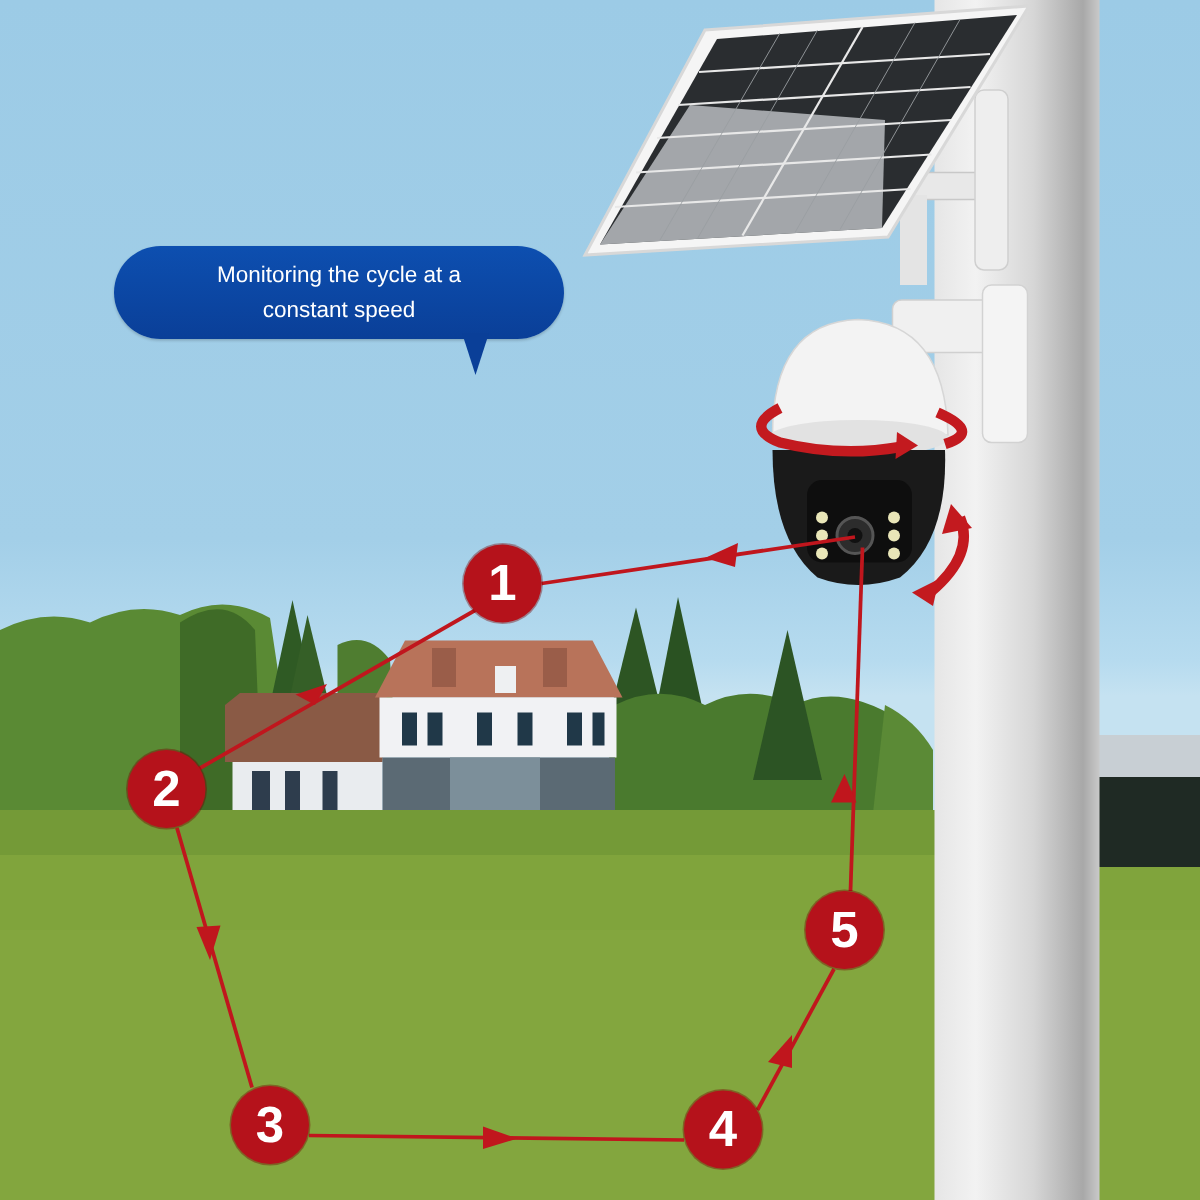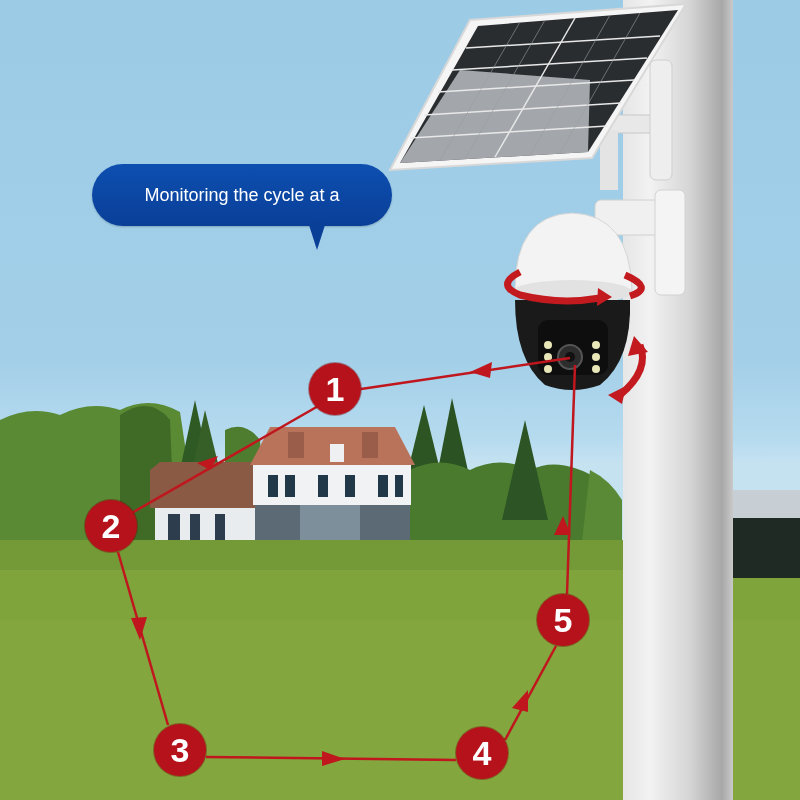--- a/index.html
+++ b/index.html
@@ -1,21 +1,21 @@
 <!DOCTYPE html>
 <html><head>
 <meta charset="utf-8">
 <style>
   html,body{margin:0;padding:0;}
   body{width:800px;height:800px;overflow:hidden;font-family:"Liberation Sans",sans-serif;}
   #scene{position:relative;width:800px;height:800px;overflow:hidden;
     background:linear-gradient(#9ccbe6 0%, #a3cfe8 45%, #b6dbef 55%, #c5e2f1 58%);}
   .layer{position:absolute;left:0;top:0;width:800px;height:800px;}
-  .bubble{position:absolute;left:92px;top:164px;width:300px;height:62px;border-radius:31px;
-    background:linear-gradient(#0d4fb0,#0a3f98);color:#fff;text-align:center;font-size:18px;line-height:23px;
+  .bubble{position:absolute;left:76px;top:164px;width:300px;height:62px;border-radius:31px;
+    background:linear-gradient(#0d4fb0,#0a3f98);color:#fff;text-align:center;font-size:15px;line-height:23px;
     display:flex;flex-direction:column;justify-content:center;box-shadow:0 1px 2px rgba(0,0,0,.2);}
   .bubble-tail{position:absolute;left:308px;top:222px;width:0;height:0;border-left:9px solid transparent;border-right:9px solid transparent;border-top:28px solid #0a3f98;}
   .marker{position:absolute;width:52px;height:52px;border-radius:50%;background:#b5121b;color:#fff;
     font-size:34px;font-weight:bold;display:flex;align-items:center;justify-content:center;
     box-shadow:0 0 0 1px rgba(120,0,0,.4);}
 </style>
 </head>
 <body>
 
 <div id="scene">
@@ -154,15 +154,16 @@
     </div>
   <div class="marker" style="left:456px;top:727px;">
       <span>4</span>
     </div>
   <div class="marker" style="left:537px;top:594px;">
       <span>5</span>
     </div>
 
   <div class="bubble">
     <span>Monitoring the cycle at a</span>
+    <span>constant speed</span>
   </div>
   <div class="bubble-tail"></div>
 </div>
 
 </body></html>

